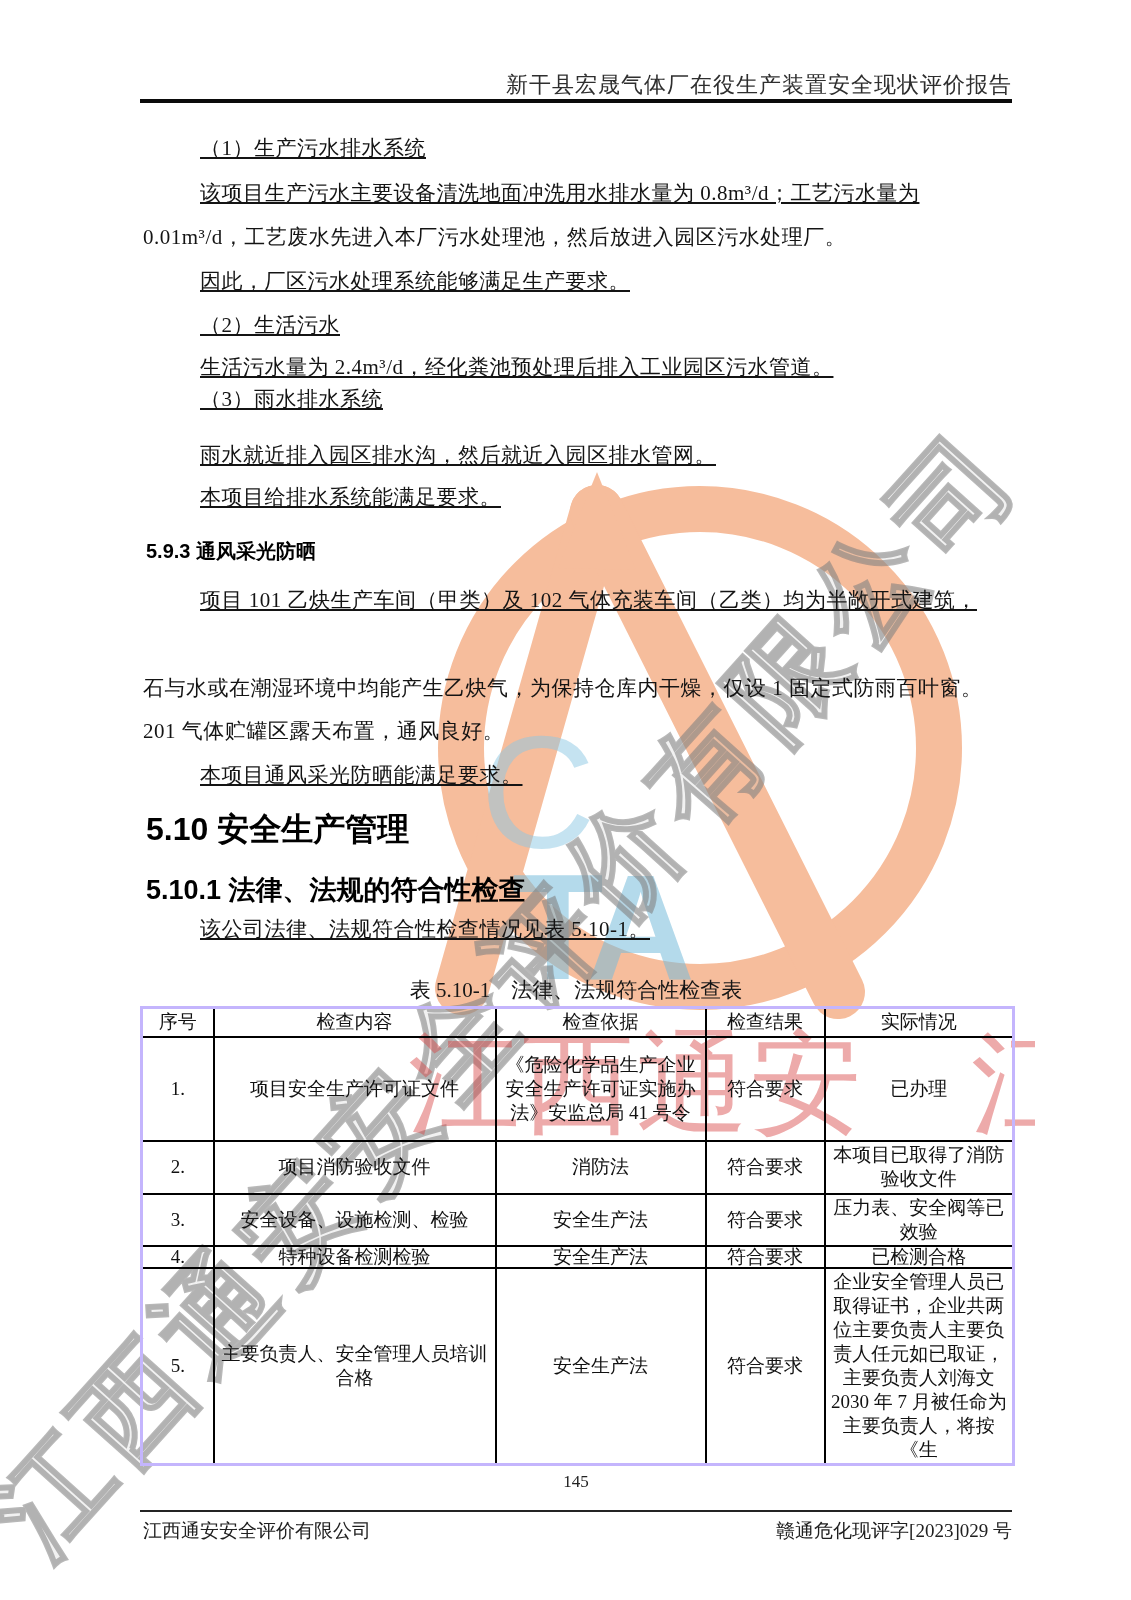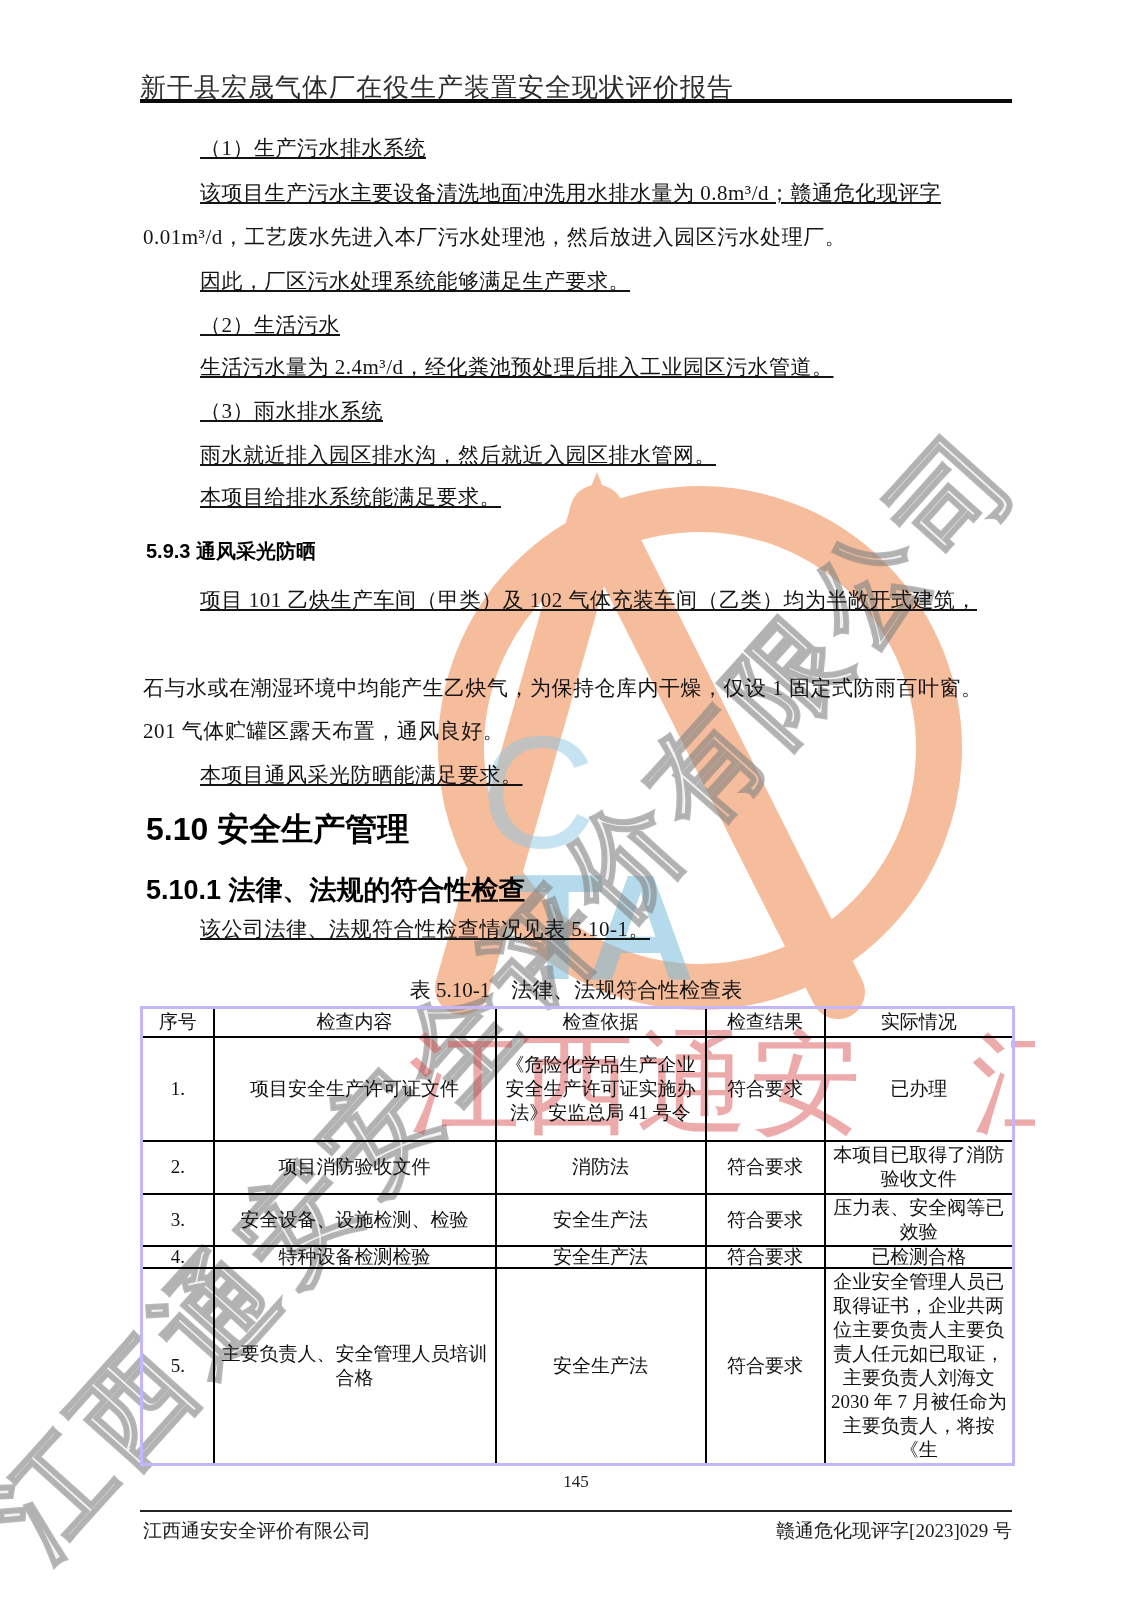--- a/index.html
+++ b/index.html
@@ -36,21 +36,21 @@
     font-family:"Liberation Serif", serif;
     font-size:112px; line-height:112px; letter-spacing:2px;
     color:rgba(214,66,66,0.45);
   }
   .wm-red .wm-red-rep { position:absolute; left:563px; top:0; }
   .wm-red .wm-red-main { position:absolute; left:0; top:0; }
   
   .content { position:absolute; inset:0; z-index:2; }
   .doc-header {
     position:absolute; left:140px; top:70px; width:872px;
-    text-align:left; font-size:26px; color:#2e2e2e; letter-spacing:1px;
+    text-align:right; font-size:22px; color:#2e2e2e; letter-spacing:1px;
   }
   .header-rule { position:absolute; left:140px; top:99px; width:872px; height:4px; background:#0b0b0b; }
   .bline {
     position:absolute; left:143px; width:870px;
     font-size:21px; line-height:28px; letter-spacing:0.5px; color:#141414;
     white-space:nowrap;
   }
   .indent { padding-left:57px;text-decoration:underline; }
   .heading {
     position:absolute; left:146px; white-space:nowrap;
@@ -105,26 +105,26 @@
       <span class="wm-red-rep">江</span>
     </div>
   </div>
 
   <div class="content">
 
     <div class="doc-header">新干县宏晟气体厂在役生产装置安全现状评价报告</div>
     <div class="header-rule"></div>
 
     <div class="bline indent" style="top:134px">（1）生产污水排水系统</div>
-    <div class="bline indent" style="top:179px">该项目生产污水主要设备清洗地面冲洗用水排水量为 0.8m³/d；赣通危化现评字</div>
+    <div class="bline indent" style="top:179px">该项目生产污水主要设备清洗地面冲洗用水排水量为 0.8m³/d；工艺污水量为</div>
     <div class="bline" style="top:223px">0.01m³/d，工艺废水先进入本厂污水处理池，然后放进入园区污水处理厂。</div>
     <div class="bline indent" style="top:267px">因此，厂区污水处理系统能够满足生产要求。</div>
     <div class="bline indent" style="top:311px">（2）生活污水</div>
     <div class="bline indent" style="top:353px">生活污水量为 2.4m³/d，经化粪池预处理后排入工业园区污水管道。</div>
-    <div class="bline indent" style="top:397px">（3）雨水排水系统</div>
+    <div class="bline indent" style="top:385px">（3）雨水排水系统</div>
     <div class="bline indent" style="top:441px">雨水就近排入园区排水沟，然后就近入园区排水管网。</div>
     <div class="bline indent" style="top:483px">本项目给排水系统能满足要求。</div>
 
     <div class="heading h-593">5.9.3 通风采光防晒</div>
 
     <div class="bline indent" style="top:586px">项目 101 乙炔生产车间（甲类）及 102 气体充装车间（乙类）均为半敞开式建筑，</div>
     <div class="bline" style="top:674px">石与水或在潮湿环境中均能产生乙炔气，为保持仓库内干燥，仅设 1 固定式防雨百叶窗。</div>
     <div class="bline" style="top:717px">201 气体贮罐区露天布置，通风良好。</div>
     <div class="bline indent" style="top:761px">本项目通风采光防晒能满足要求。</div>
 

